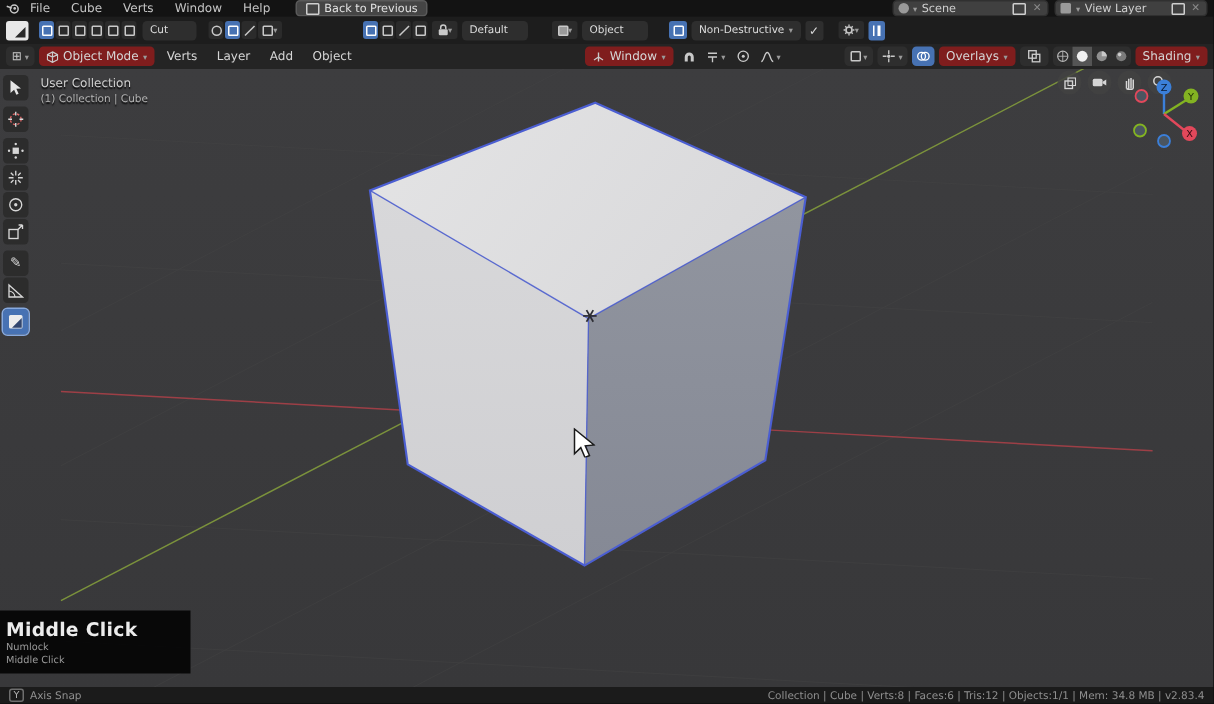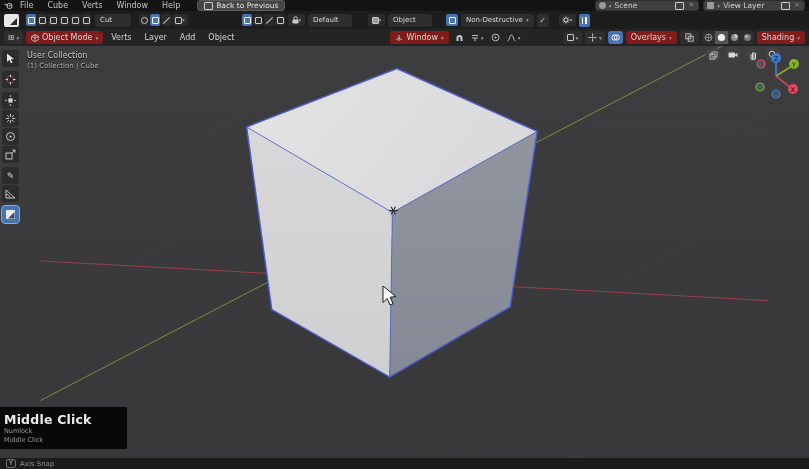--- a/index.html
+++ b/index.html
@@ -494,15 +494,16 @@
     </div>
 
     <svg class="abs" style="left:381px;top:239px;" width="16" height="20" viewBox="0 0 16 20">
       <path d="M2 1 V17.5 L6.2 13.4 L9 20 L12 18.7 L9.2 12.2 L15 11.6 Z" fill="#fff" stroke="#1a1a1a" stroke-width="1"></path>
     </svg>
   </div>
 
   <div class="abs statusbar">
     <span class="keybadge">Y</span>
     <span>Axis Snap</span>
+    <span class="stats">Collection | Cube | Verts:8 | Faces:6 | Tris:12 | Objects:1/1 | Mem: 34.8 MB | v2.83.4</span>
   </div>
 
 </div>
 
 </body></html>

